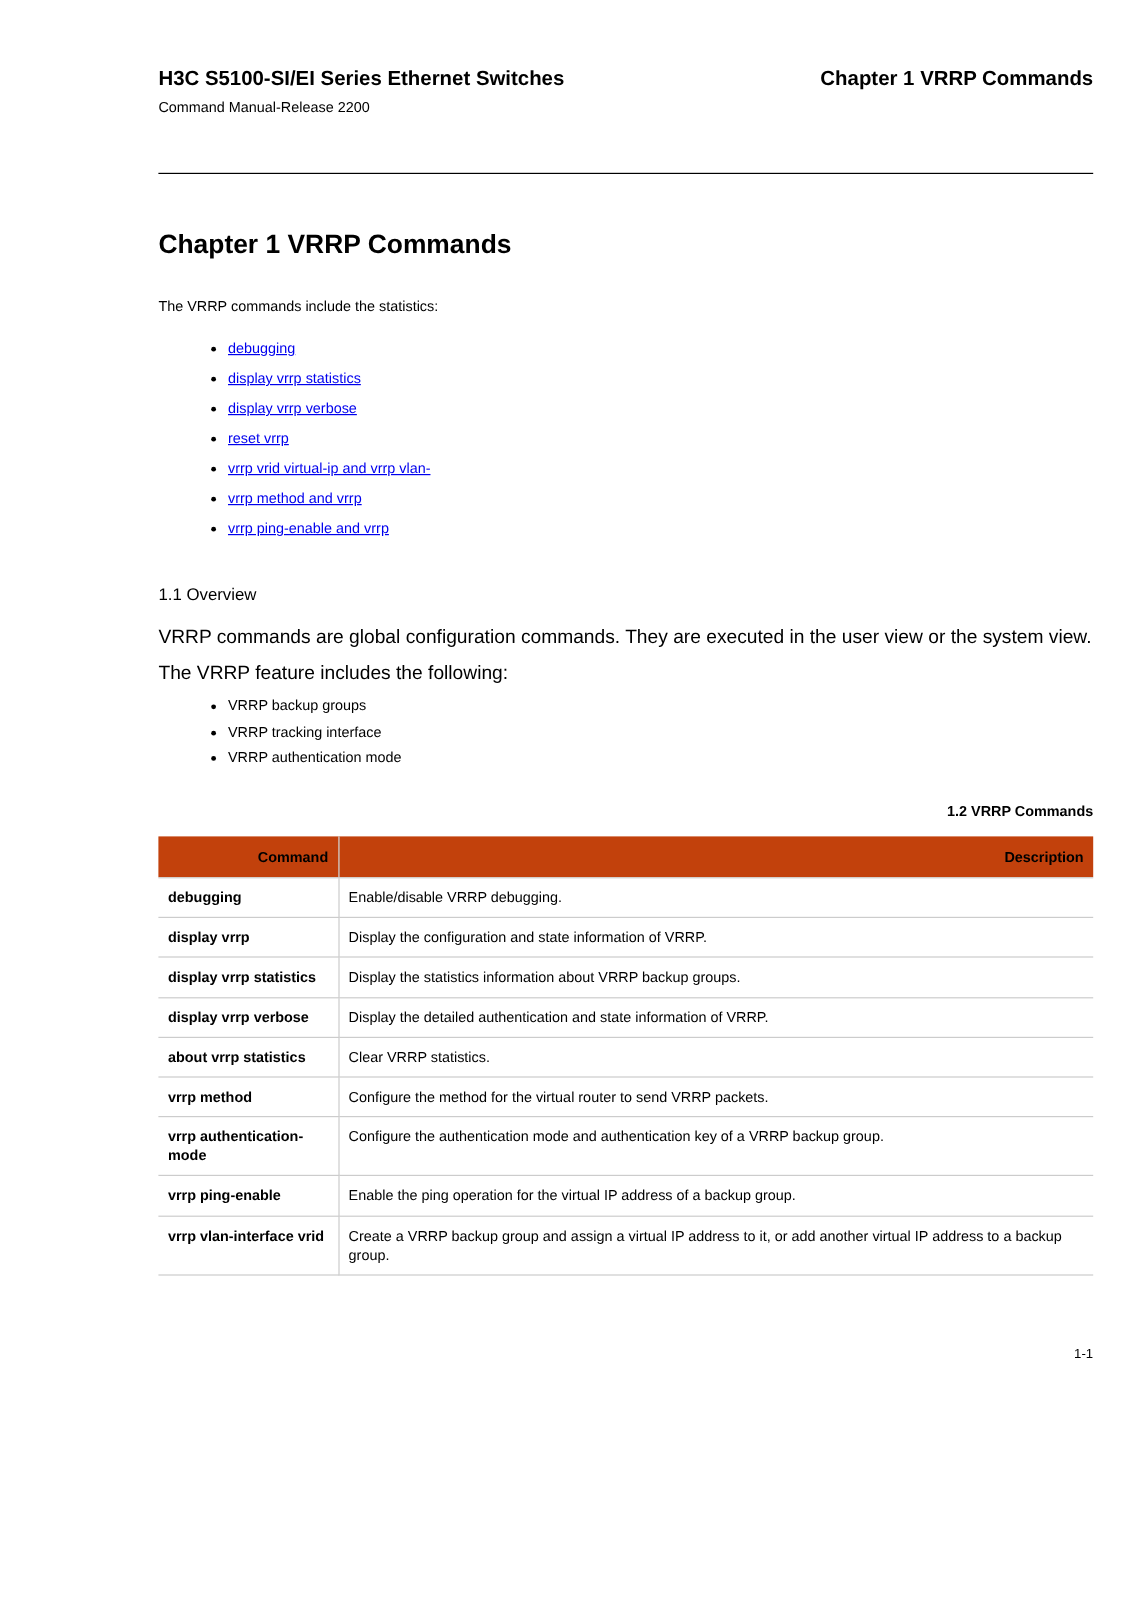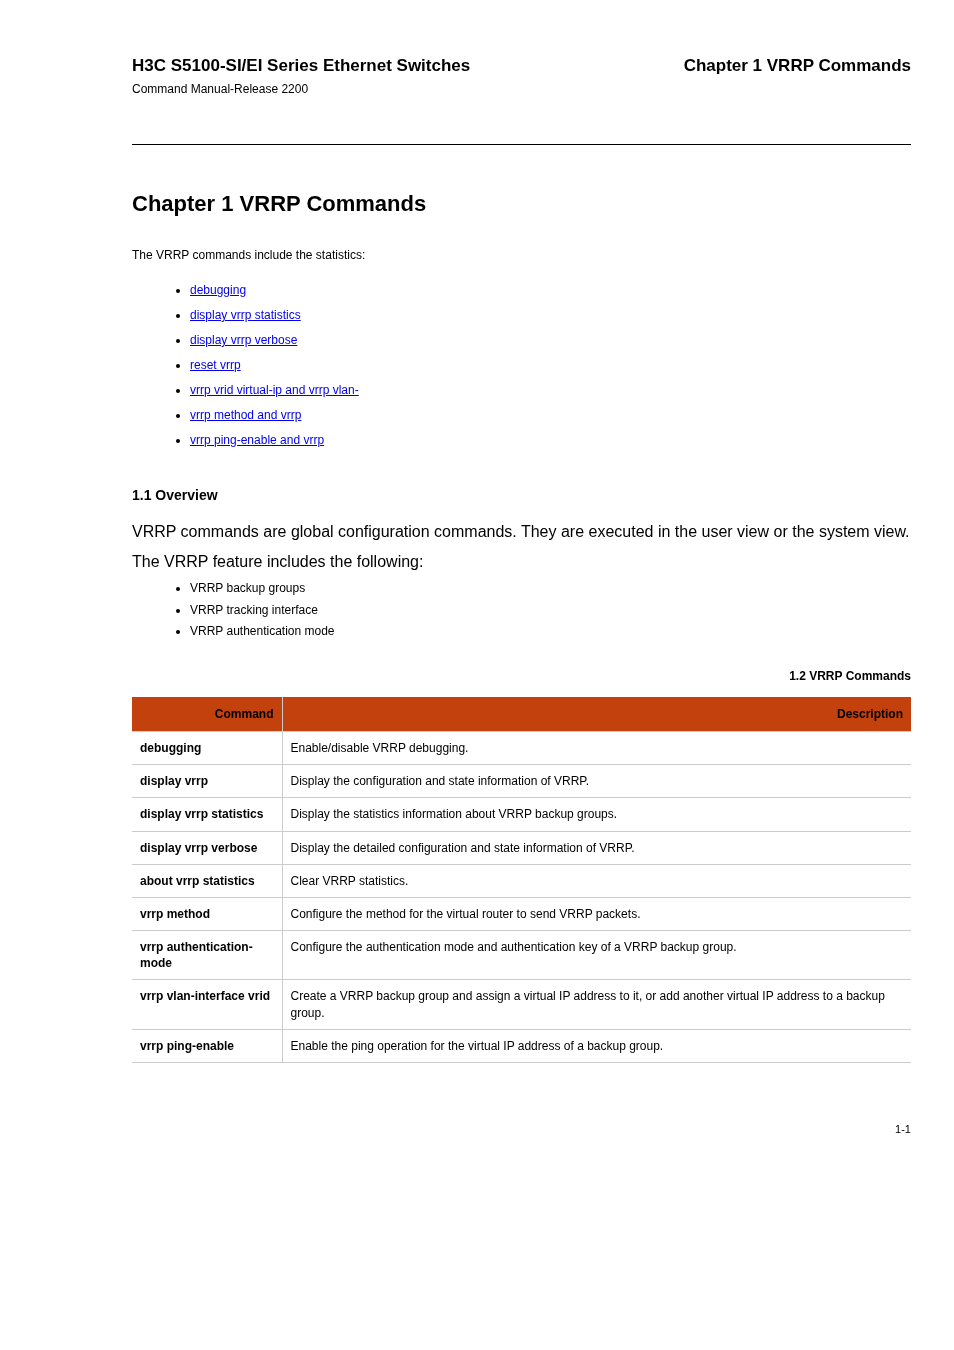--- a/index.html
+++ b/index.html
@@ -6,21 +6,21 @@
   html, body { width: 954px; background: #fff; font-family: Arial, Helvetica, sans-serif; color: #000; }
   .page { padding: 56px 43px 40px 104px; margin-left: 28px; }
   .doc-title { font-size: 17px; font-weight: bold; margin-bottom: 6px; }
   .doc-sub { font-size: 12px; margin-bottom: 48px; }
   .sep { border: none; border-top: 1px solid #000; margin-bottom: 46px; }
   .h2 { font-size: 22px; font-weight: bold; margin-bottom: 30px; }
   .intro { font-size: 12px; margin-bottom: 20px; line-height: 1.35; }
   .toc { list-style: disc; margin-left: 58px; margin-bottom: 40px; }
   .toc li { font-size: 12px; margin-bottom: 11px; }
   .toc li a { color: #0000EE; text-decoration: underline; }
-  .h3 { font-size: 14px; font-weight: bold; margin-bottom: 18px; }
+  .h3 { font-size: 14px; font-weight: normal; margin-bottom: 18px; }
   .para { font-size: 16px; line-height: 1.35; margin-bottom: 8px; }
   .ovlist { list-style: disc; margin-left: 58px; margin-bottom: 30px; }
   .ovlist li { font-size: 12px; margin-bottom: 5px; line-height: 1.35; }
   .h4 { font-size: 12px; font-weight: bold; margin-bottom: 14px; text-align: right; }
   table.cmds { width: 100%; border-collapse: collapse; font-size: 12px; }
   table.cmds th { background: #c2410c; text-align: right; font-weight: bold; padding: 10px 8px; border-bottom: 1px solid #ccc; }
   table.cmds th:first-child { width: 150px; border-right: 1px solid #ccc; }
   table.cmds td { padding: 8px 8px; border-bottom: 1px solid #ccc; vertical-align: top; line-height: 1.35; }
   table.cmds td:first-child { border-right: 1px solid #ccc; font-weight: bold; }
   .footer { font-size: 11px; text-align: right; margin-top: 60px; }
@@ -78,40 +78,40 @@
       <tr>
         <td>display vrrp</td>
         <td>Display the configuration and state information of VRRP.</td>
       </tr>
       <tr>
         <td>display vrrp statistics</td>
         <td>Display the statistics information about VRRP backup groups.</td>
       </tr>
       <tr>
         <td>display vrrp verbose</td>
-        <td>Display the detailed configuration and state information of VRRP.</td>
+        <td>Display the detailed authentication and state information of VRRP.</td>
       </tr>
       <tr>
         <td>about vrrp statistics</td>
         <td>Clear VRRP statistics.</td>
       </tr>
       <tr>
         <td>vrrp method</td>
         <td>Configure the method for the virtual router to send VRRP packets.</td>
       </tr>
       <tr>
         <td>vrrp authentication-mode</td>
         <td>Configure the authentication mode and authentication key of a VRRP backup group.</td>
       </tr>
       <tr>
+        <td>vrrp ping-enable</td>
+        <td>Enable the ping operation for the virtual IP address of a backup group.</td>
+      </tr>
+      <tr>
         <td>vrrp vlan-interface vrid</td>
         <td>Create a VRRP backup group and assign a virtual IP address to it, or add another virtual IP address to a backup group.</td>
-      </tr>
-      <tr>
-        <td>vrrp ping-enable</td>
-        <td>Enable the ping operation for the virtual IP address of a backup group.</td>
       </tr>
     </tbody>
   </table>
 
   <div class="footer">1-1</div>
 
 </div>
 
 </body></html>

